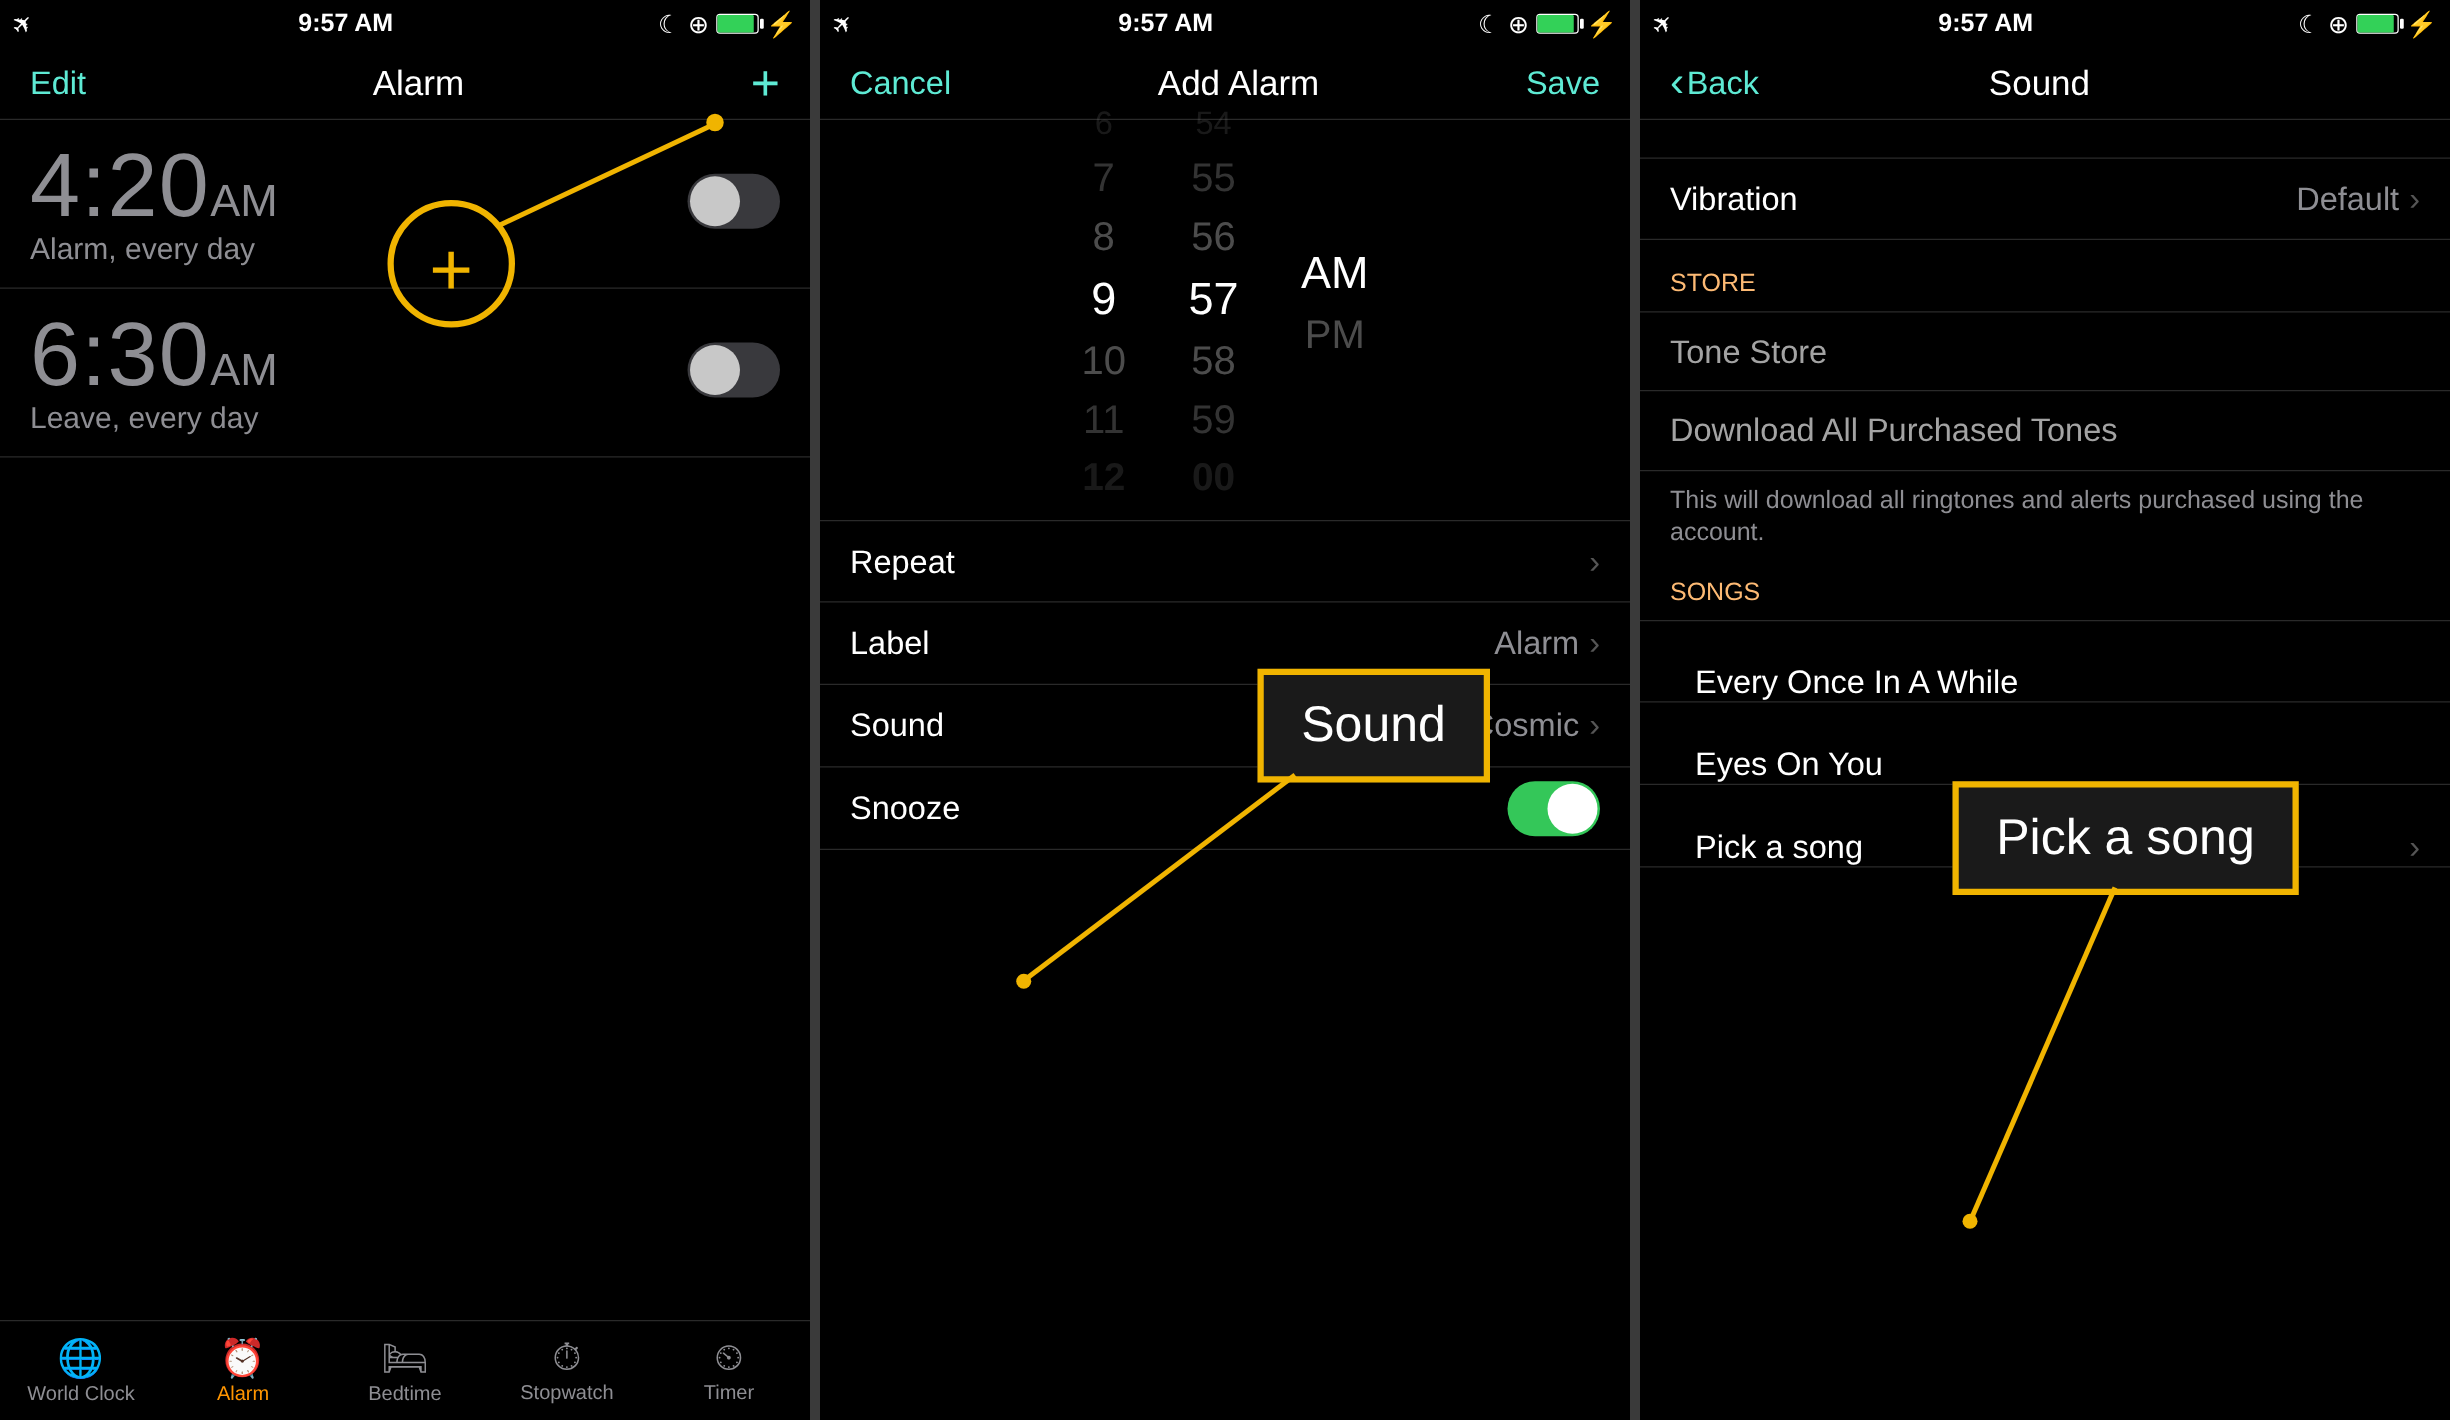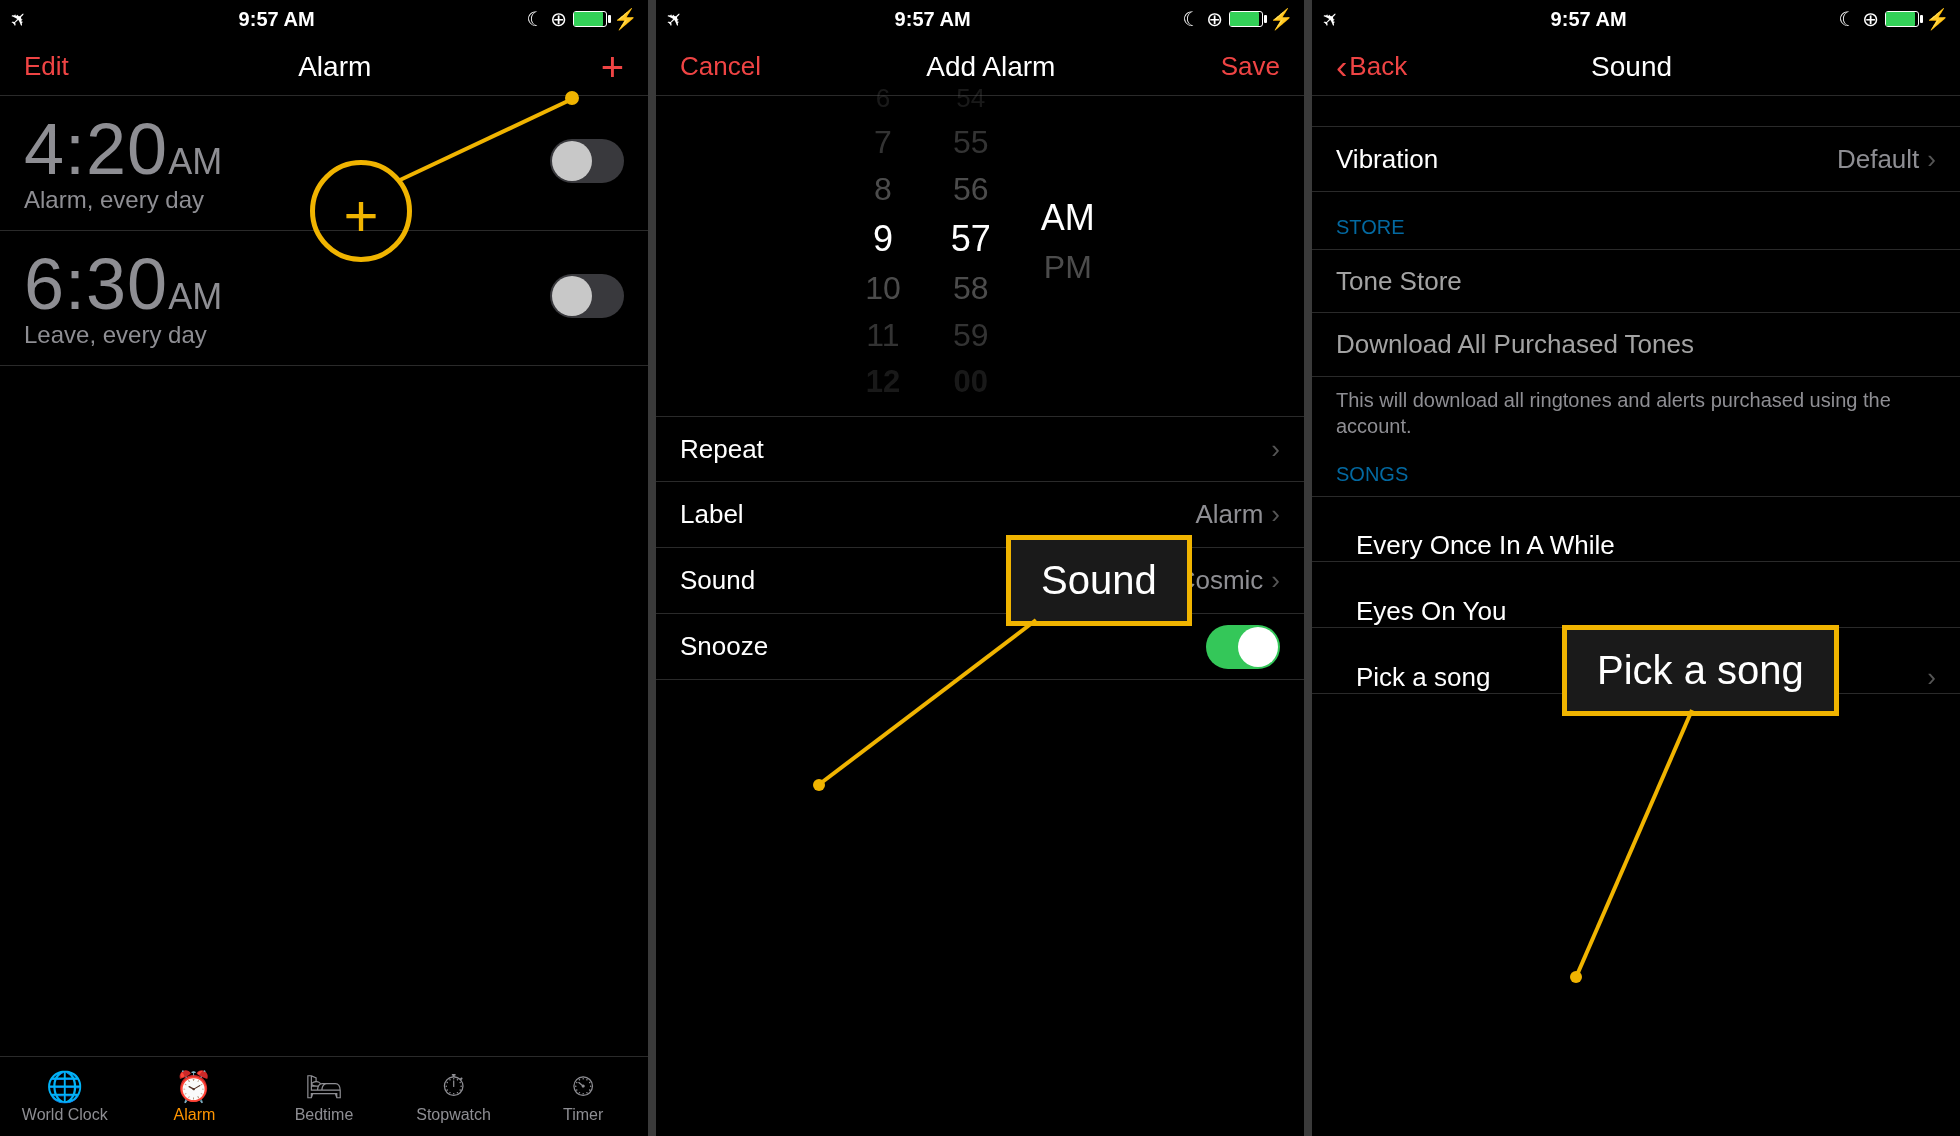--- a/index.html
+++ b/index.html
@@ -42,21 +42,21 @@
   
   .navbar {
     height: 58px;
     display: flex;
     align-items: center;
     justify-content: space-between;
     padding: 0 24px;
     border-bottom: 0.5px solid #2a2a2a;
   }
   .nav-title { font-size: 28px; font-weight: 500; }
-  .nav-btn { color: #ef4444; font-size: 26px; }
+  .nav-btn { color: #5eead4; font-size: 26px; }
   .nav-back { display:flex; align-items:center; gap:2px; }
   .nav-plus { font-size: 40px; font-weight: 200; line-height: 1; }
   
   .alarm-row {
     padding: 12px 24px 16px 24px;
     border-bottom: 0.5px solid #2a2a2a;
     display: flex;
     align-items: center;
     justify-content: space-between;
     color: #8e8e93;
@@ -107,21 +107,21 @@
     height: 66px;
     display:flex; align-items:center; justify-content:space-between;
     padding: 0 24px;
     border-bottom: 0.5px solid #2a2a2a;
     font-size: 26px;
   }
   .set-row .val { color:#8e8e93; display:flex; align-items:center; gap:8px;}
   .chevron { color:#555; font-size:26px; }
   .section-header {
     padding: 24px 24px 10px 24px;
-    color:#0369a1;
+    color:#fdba74;
     font-size: 20px;
     text-transform: uppercase;
   }
   .section-desc {
     padding: 10px 24px 18px 24px;
     color:#8e8e93;
     font-size: 20px;
     line-height: 1.3;
   }
   .orange-row { color:#a3a3a3; padding:0 24px; height:64px; display:flex; align-items:center; font-size:26px; border-bottom:0.5px solid #2a2a2a;}

